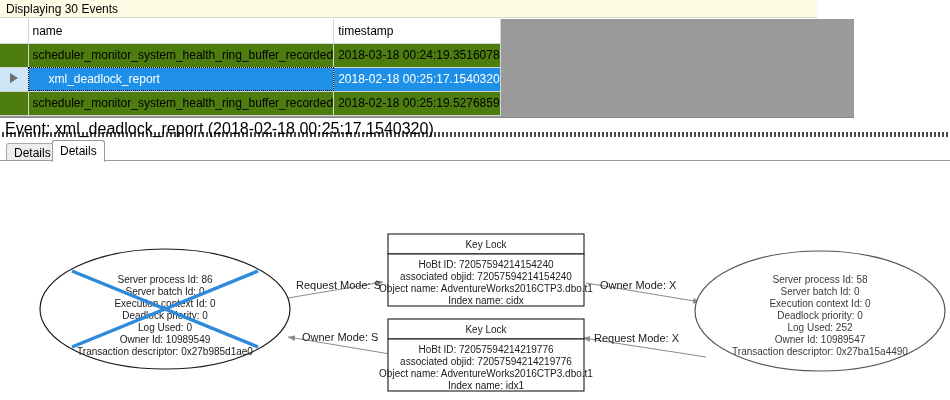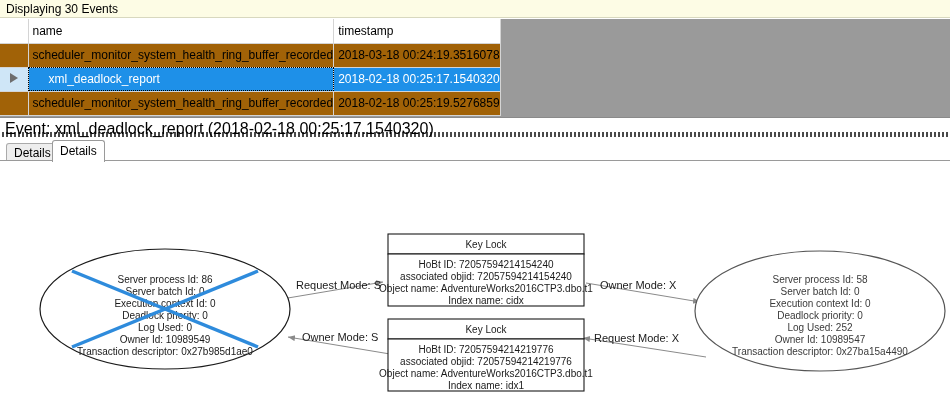--- a/index.html
+++ b/index.html
@@ -8,34 +8,34 @@
     overflow: hidden;
     background: #ffffff;
     font-family: "Liberation Sans", sans-serif;
     font-size: 12px;
     color: #000000;
   }
   #app { position: relative; width: 950px; height: 400px; }
 
   
   .banner {
-    position: absolute; left: 0; top: 0; width: 950px; height: 18px;
+    position: absolute; left: 0; top: 0; width: 817px; height: 18px;
     background: #fdfce5;
     border-bottom: 1px solid #d8d8bf;
     box-sizing: border-box;
   }
   .banner-text {
     position: absolute; left: 6px; top: 2px;
     font-size: 12px; color: #000;
     white-space: nowrap;
   }
 
   
   .grid-wrap {
-    position: absolute; left: 0; top: 19px; width: 950px; height: 99px;
+    position: absolute; left: 0; top: 19px; width: 854px; height: 99px;
     background: #9a9a9a;
     border-bottom: 1px solid #8a8a8a;
     box-sizing: border-box;
   }
   .grid {
     position: absolute; left: 0; top: 0;
     border-collapse: collapse;
     background: #ffffff;
     table-layout: fixed;
   }
@@ -44,21 +44,21 @@
     border-top: none;
     border-left: none;
     padding: 0 0 0 4px;
     height: 24px;
     font-size: 12px;
     font-weight: normal;
     text-align: left;
     vertical-align: middle;
     white-space: nowrap;
     box-sizing: border-box;
-    background: #a16207;
+    background: #4d7c0f;
   }
   .grid .col-sel { width: 28px; padding: 0; text-align: center; }
   .grid .col-name { width: 278px; }
   .grid .col-ts { width: 160px; }
   .grid tr.header td { border-bottom: 1px solid #d4d4d4; background:#ffffff; }
   .grid tr.selected td.cell { background: #1e90e8; color: #ffffff; }
   .grid tr.selected td.cell.sel-name {
     outline: 1px dotted #000; outline-offset: -1px; padding-left: 20px;
   }
   .grid tr.selected td.col-sel { background: #cfe6f7; }

